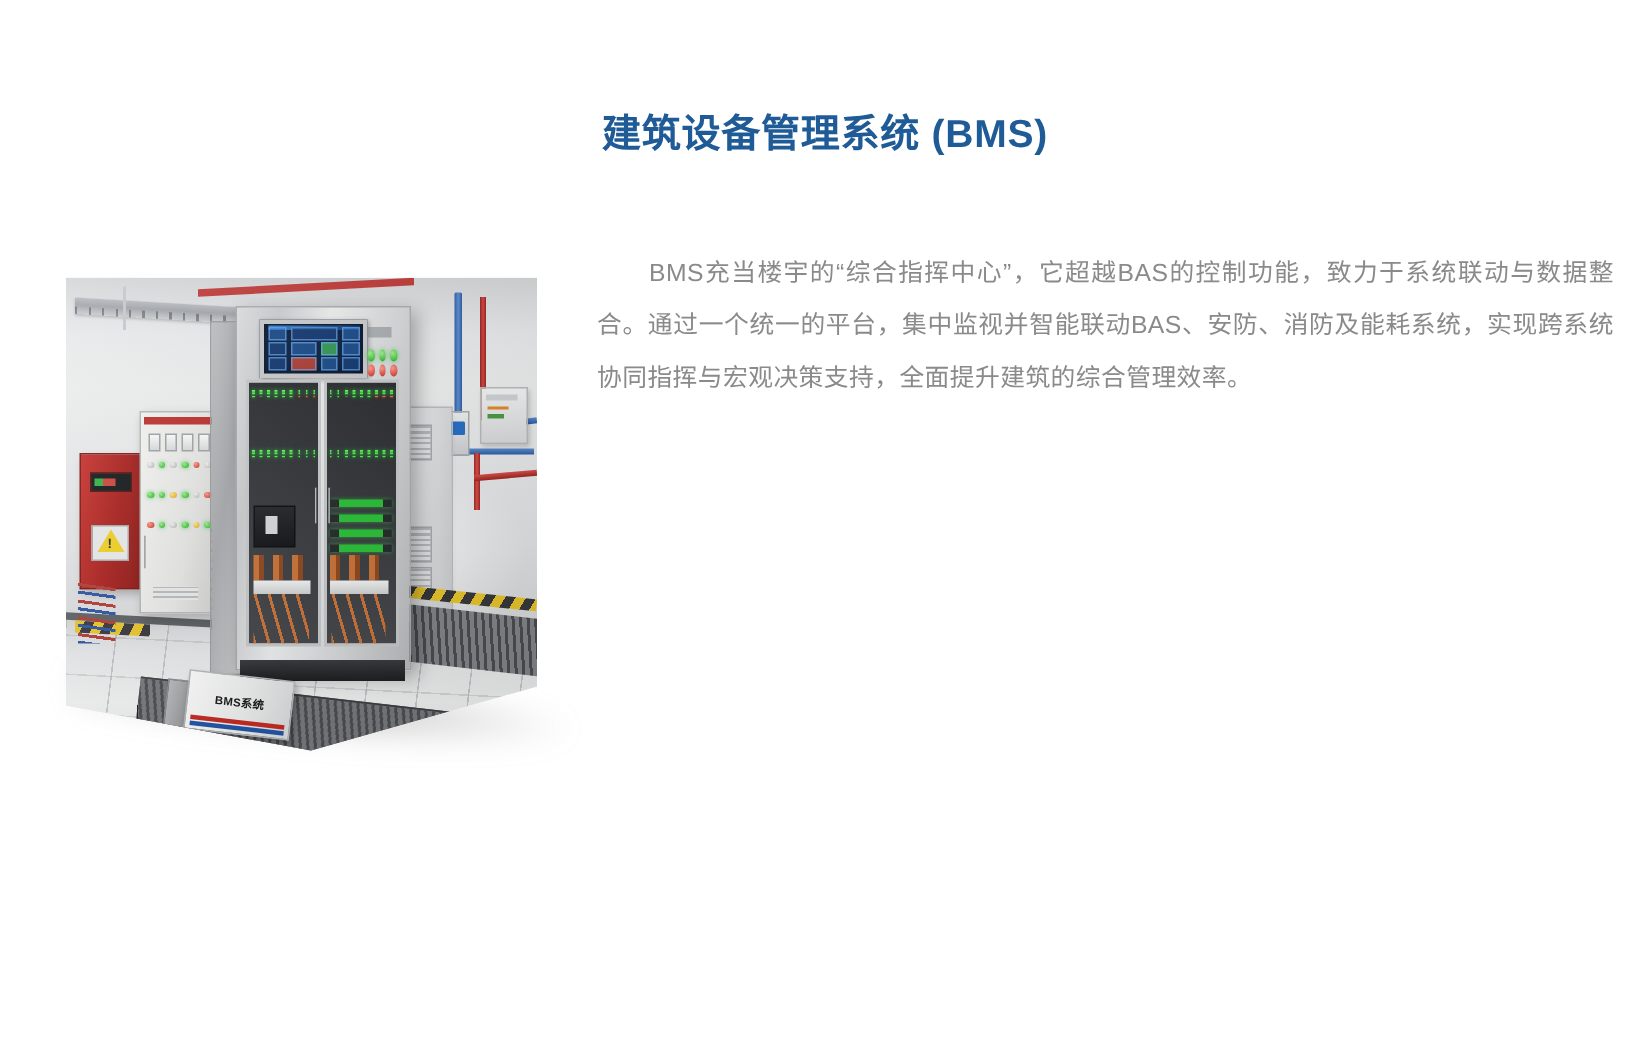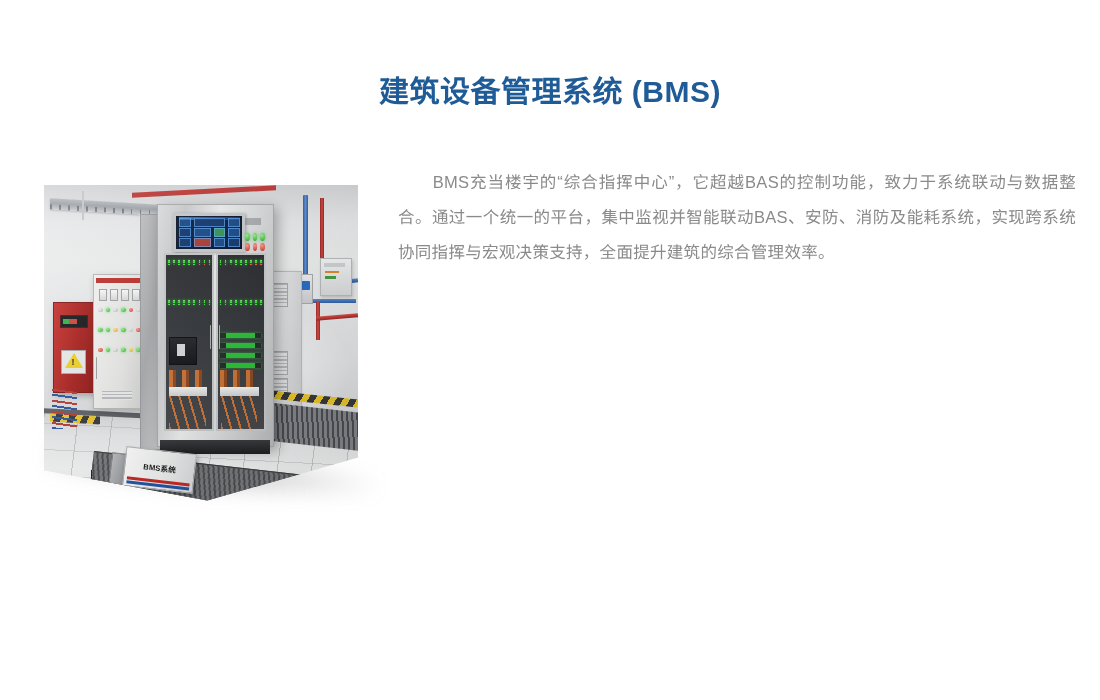--- a/index.html
+++ b/index.html
@@ -17,21 +17,21 @@
     -webkit-font-smoothing: antialiased;
   }
 
   
   .page-title {
     position: absolute;
     left: 0;
     top: 50px;
     width: 1100px;
     text-align: center;
-    font-size: 30px;
+    font-size: 26px;
     font-weight: 700;
     letter-spacing: 0.5px;
     color: #1f5b96;
     line-height: 44px;
     white-space: nowrap;
   }
 
   
   .description {
     position: absolute;

